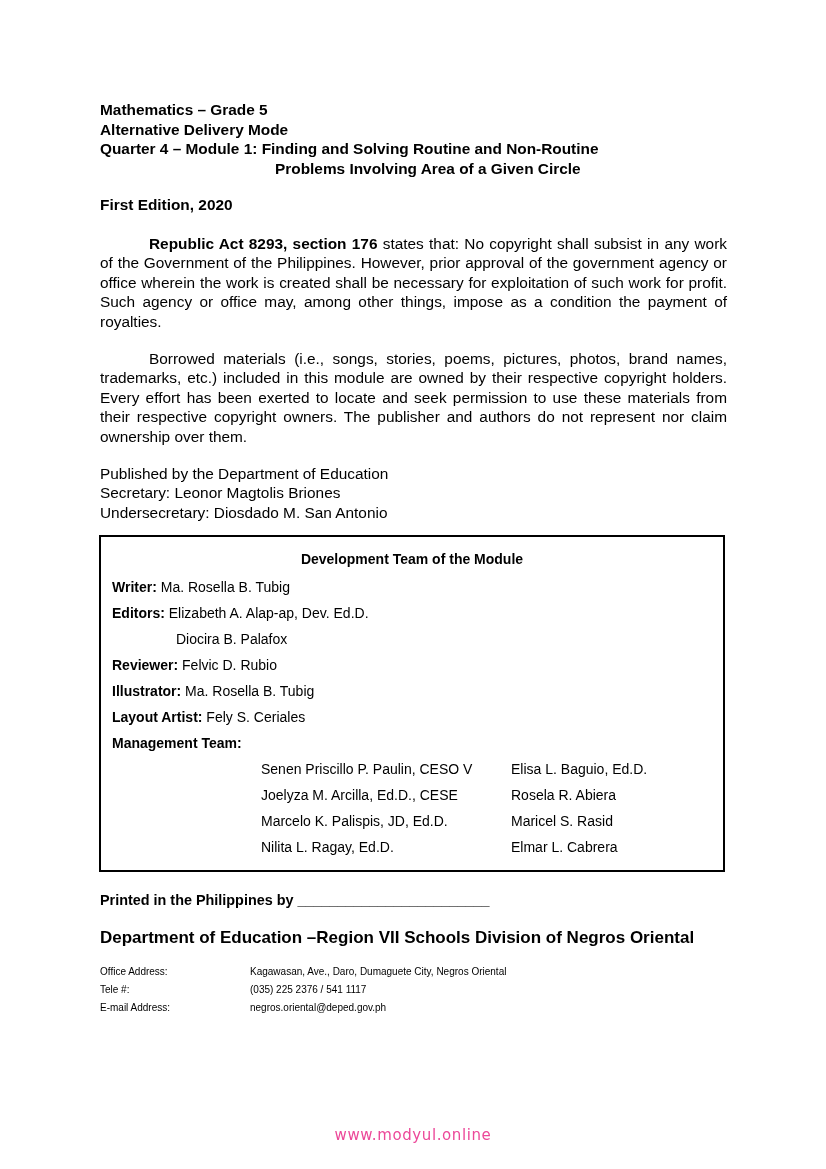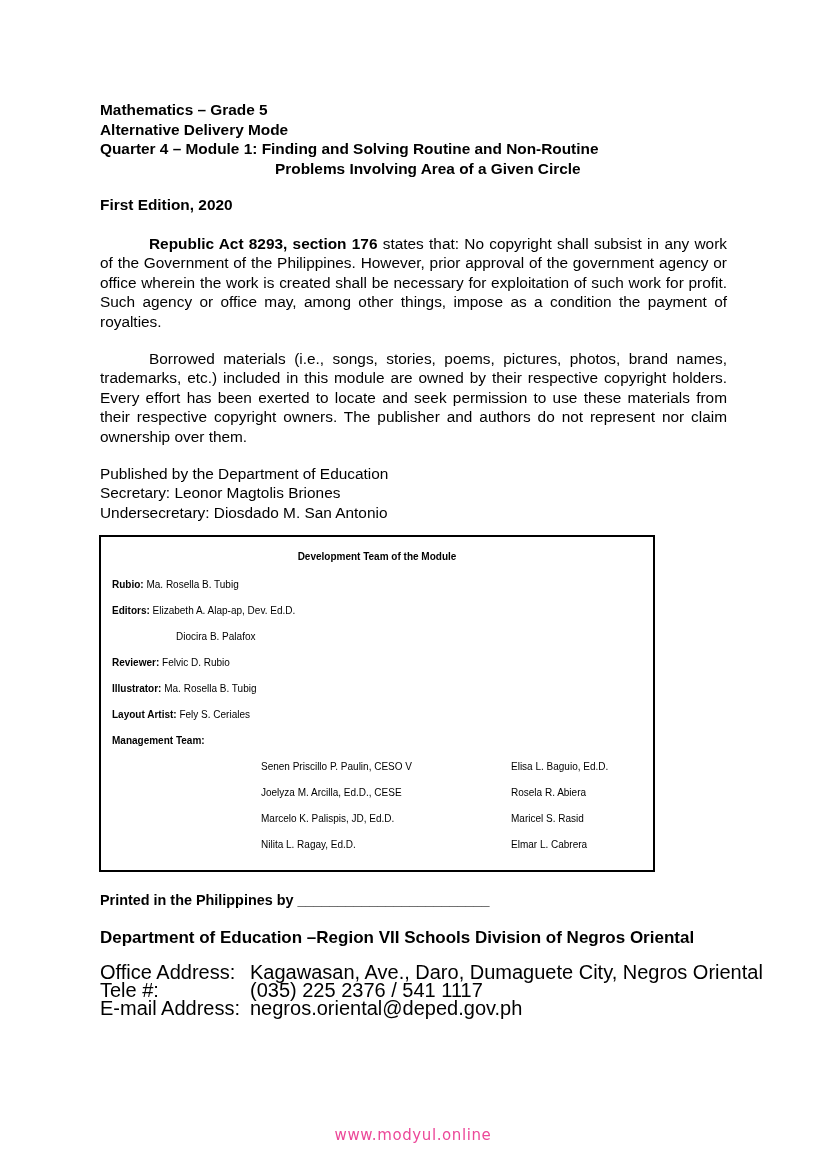--- a/index.html
+++ b/index.html
@@ -9,30 +9,30 @@
     }
     .abs { position: absolute; }
     .b { font-weight: bold; }
     .title-block { left: 100px; top: 100px; line-height: 19.5px; font-weight: bold; font-size: 15.4px; }
     .title-block .indent { padding-left: 175px; }
     .edition { left: 100px; top: 196px; font-weight: bold; }
     .para { left: 100px; width: 627px; text-align: justify; line-height: 19.4px; }
     .para .first { text-indent: 49px; }
     .pub { left: 100px; top: 464px; line-height: 19.4px; }
     .team-box {
-      left: 99px; top: 535px; width: 556px; height: 337px;
+      left: 99px; top: 535px; width: 626px; height: 337px;
       border: 2px solid #000; box-sizing: border-box;
-      font-size: 10px;
+      font-size: 14px;
     }
     .team-title { position: absolute; left: 0; right: 0; top: 14px; text-align: center; font-weight: bold; }
     .team-row { position: absolute; left: 11px; }
     .mgmt { position: absolute; }
     .printed { left: 100px; top: 892px; font-weight: bold; font-size: 14.4px; }
     .deped { left: 100px; top: 928px; font-weight: bold; font-size: 17px; }
-    .contact { left: 100px; top: 963px; font-size: 20px; line-height: 18px; }
+    .contact { left: 100px; top: 963px; font-size: 10px; line-height: 18px; }
     .contact .lbl { display: inline-block; width: 150px; }
     .watermark { left: 0; right: 0; top: 1126px; text-align: center; color: #ec4899; font-size: 15px; letter-spacing: 0.6px; font-family: "DejaVu Sans", sans-serif; }
   </style>
 </head>
 <body>
 
 <div class="abs title-block">
   <div>Mathematics – Grade 5</div>
   <div>Alternative Delivery Mode</div>
   <div>Quarter 4 – Module 1: Finding and Solving Routine and Non-Routine</div>
@@ -50,21 +50,21 @@
 </div>
 
 <div class="abs pub">
   <div>Published by the Department of Education</div>
   <div>Secretary: Leonor Magtolis Briones</div>
   <div>Undersecretary: Diosdado M. San Antonio</div>
 </div>
 
 <div class="abs team-box">
   <div class="team-title">Development Team of the Module</div>
-  <div class="team-row" style="top:42px;"><span class="b">Rubio:</span><span> Ma. Rosella B. Tubig</span></div>
+  <div class="team-row" style="top:42px;"><span class="b">Writer:</span><span> Ma. Rosella B. Tubig</span></div>
   <div class="team-row" style="top:68px;"><span class="b">Editors:</span><span> Elizabeth A. Alap-ap, Dev. Ed.D.</span></div>
   <div class="team-row" style="top:94px; left:75px;">Diocira B. Palafox</div>
   <div class="team-row" style="top:120px;text-align:center;"><span class="b">Reviewer:</span><span> Felvic D. Rubio</span></div>
   <div class="team-row" style="top:146px;"><span class="b">Illustrator:</span><span> Ma. Rosella B. Tubig</span></div>
   <div class="team-row" style="top:172px;"><span class="b">Layout Artist:</span><span> Fely S. Ceriales</span></div>
   <div class="team-row b" style="top:198px;">Management Team:</div>
 
   <div class="mgmt" style="left:160px; top:224px;">Senen Priscillo P. Paulin, CESO V</div>
   <div class="mgmt" style="left:160px; top:250px;">Joelyza M. Arcilla, Ed.D., CESE</div>
   <div class="mgmt" style="left:160px; top:276px;">Marcelo K. Palispis, JD, Ed.D.</div>

